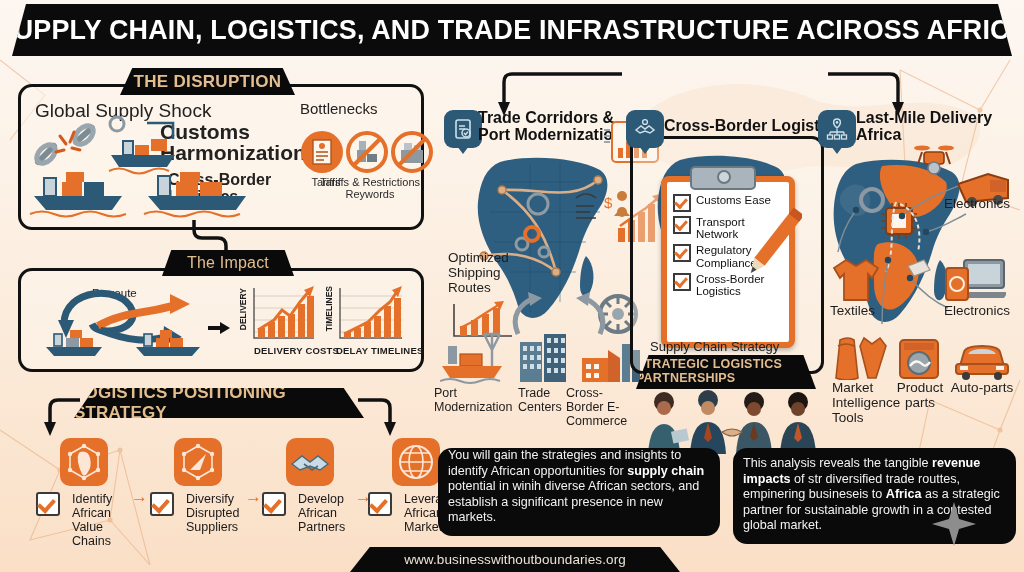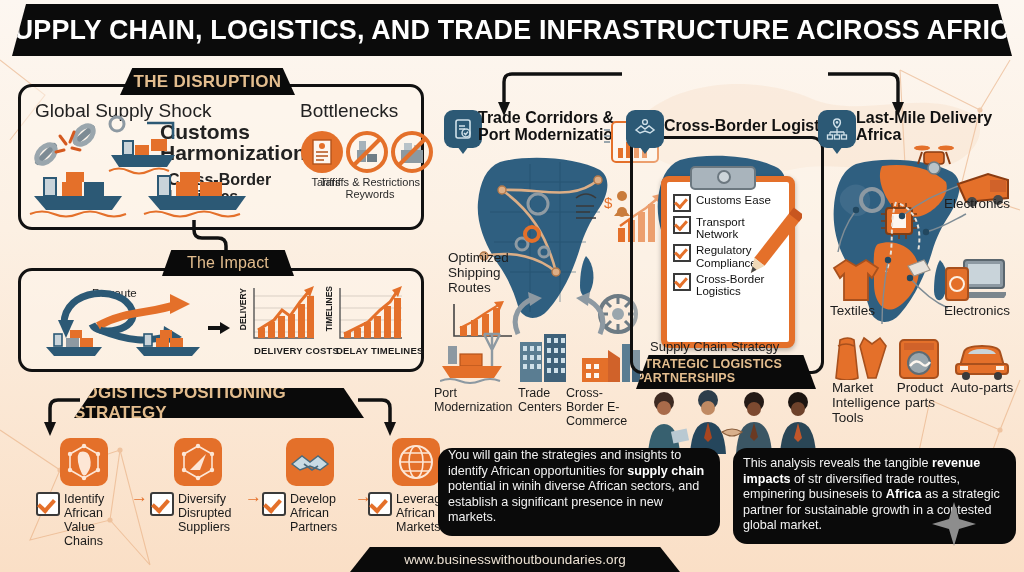--- a/index.html
+++ b/index.html
@@ -65,34 +65,34 @@
 
   #solution-banner{left:612px;top:68px;width:215px;height:28px;}
   #solution-banner span{font-size:17px;letter-spacing:.3px;}
 
   #partnership-banner{left:636px;top:355px;width:180px;height:34px;line-height:1.05;}
   #partnership-banner span{font-size:12.5px;letter-spacing:.2px;line-height:1.1;}
 
   
   .hd{position:absolute;color:#222;font-weight:400;}
   #gss-label{left:35px;top:100px;font-size:19px;}
-  #bn-label{left:300px;top:100px;font-size:19px;}
+  #bn-label{left:300px;top:100px;font-size:15px;}
   #ch-label{left:160px;top:121px;font-size:21px;font-weight:700;line-height:1.02;width:120px;text-align:left;}
   #cbl-label{left:168px;top:172px;font-size:16px;font-weight:700;line-height:1.05;width:115px;}
   .bn-cap{position:absolute;font-size:11px;color:#2a2a2a;text-align:center;line-height:1.12;}
 
   
   .imp-txt{position:absolute;font-size:9.5px;font-weight:700;color:#1d1d1d;letter-spacing:.2px;}
   .vert{writing-mode:vertical-rl;transform:rotate(180deg);font-size:8.5px;font-weight:700;color:#1d1d1d;}
   #reroute{position:absolute;left:92px;top:287px;font-size:11.5px;color:#1c1c1c;}
 
   
   .strat{position:absolute;width:96px;}
   .strat-ico{width:48px;height:48px;border-radius:10px;background:#e4702a;margin:0 auto;display:block;}
-  .strat-row{display:flex;align-items:flex-start;gap:4px;margin-top:6px;}
+  .strat-row{display:flex;align-items:flex-start;gap:12px;margin-top:6px;}
   .chk{width:20px;height:20px;border:2px solid #3a3a3a;border-radius:3px;background:#fff;flex:none;position:relative;}
   .chk::after{content:"";position:absolute;left:3px;top:2px;width:7px;height:12px;border:solid #e4702a;border-width:0 4px 4px 0;transform:rotate(42deg);}
   .strat-lbl{font-size:12.5px;color:#1a1a1a;line-height:1.12;}
   .strat-arrow{position:absolute;font-size:17px;color:#e4702a;font-weight:700;}
 
   
   .pin{position:absolute;width:38px;height:38px;border-radius:9px;background:#2c5975;display:flex;align-items:center;justify-content:center;}
   .pin::after{content:"";position:absolute;bottom:-6px;left:13px;border-left:6px solid transparent;border-right:6px solid transparent;border-top:8px solid #2c5975;}
   .pin-title{position:absolute;font-size:16px;font-weight:700;color:#111;line-height:1.06;}
 

